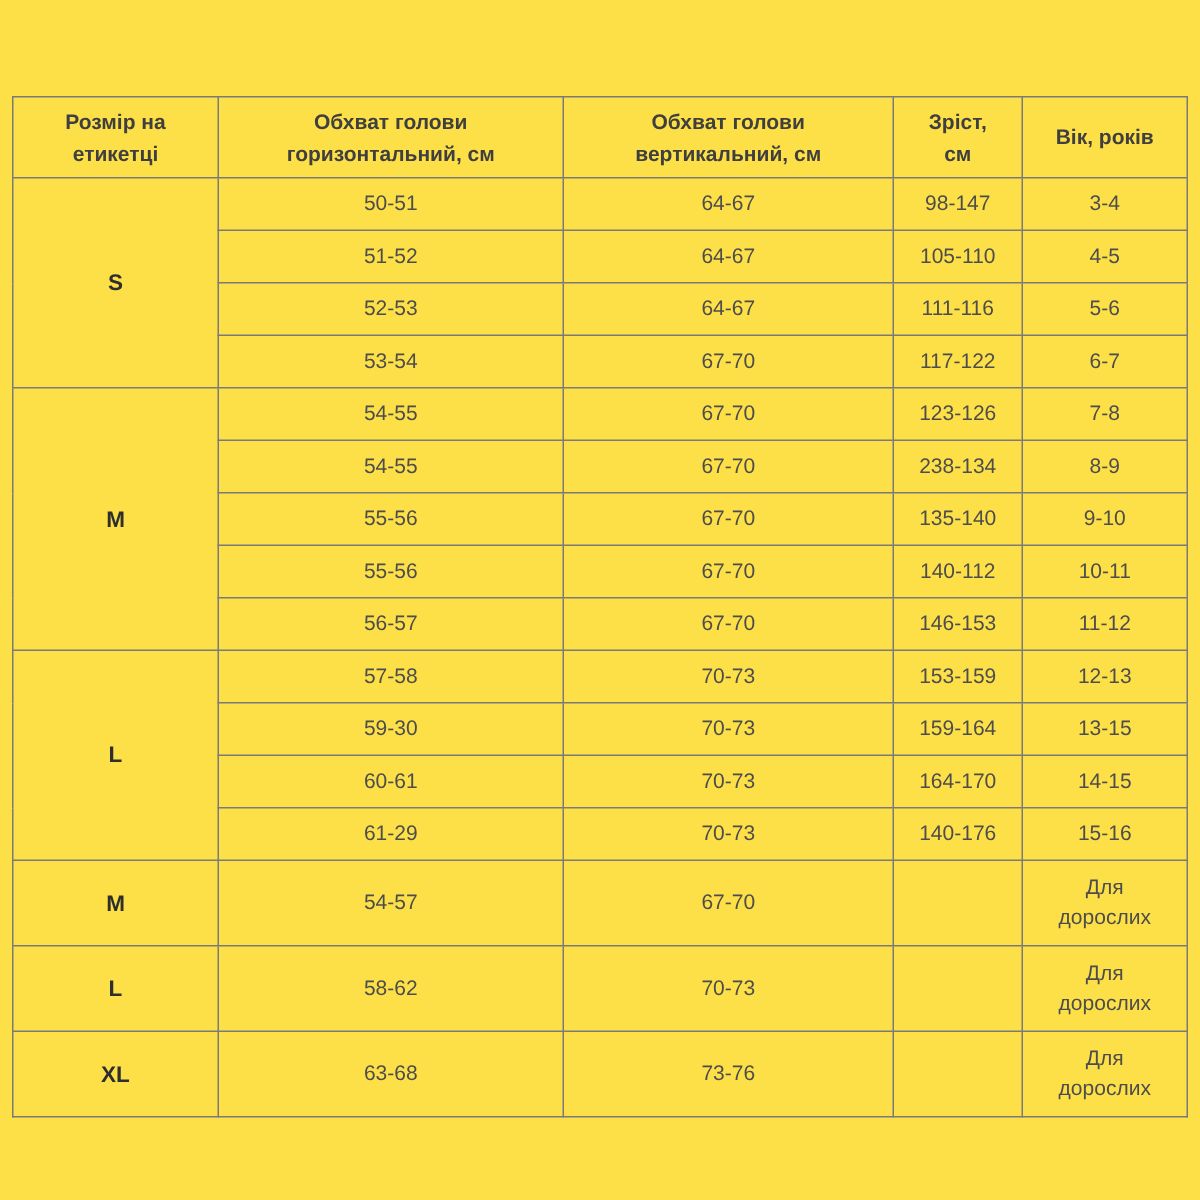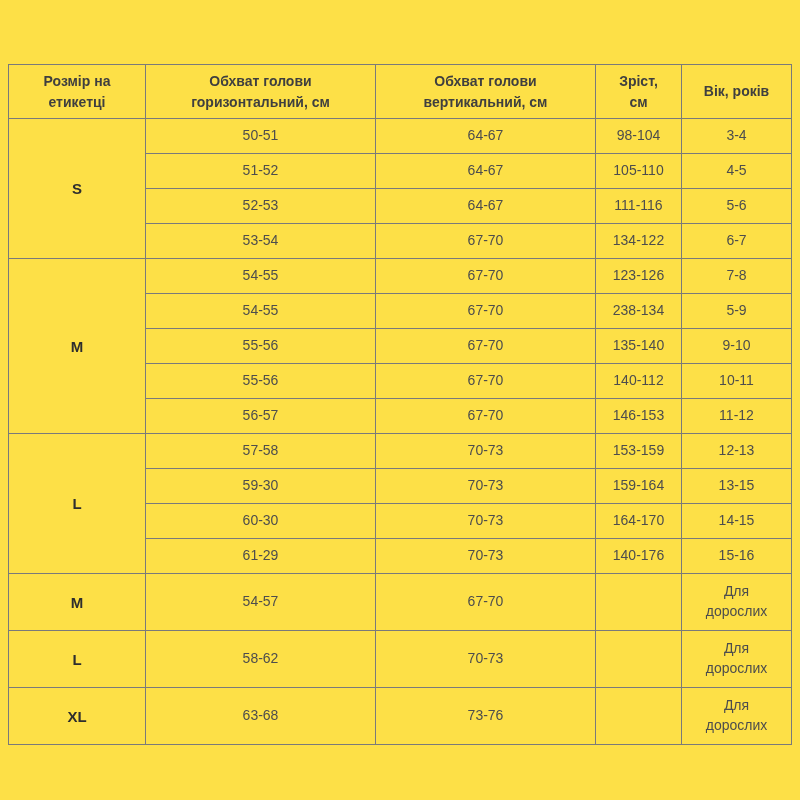--- a/index.html
+++ b/index.html
@@ -82,54 +82,54 @@
 см</th>
           <th>Вік, років</th>
         </tr>
       </thead>
       <tbody>
 
         <tr>
           <td class="size-label" rowspan="4">S</td>
           <td>50-51</td>
           <td>64-67</td>
-          <td>98-104</td>
+          <td>98-147</td>
           <td>3-4</td>
         </tr>
         <tr>
           <td>51-52</td>
           <td>64-67</td>
           <td>105-110</td>
           <td>4-5</td>
         </tr>
         <tr>
           <td>52-53</td>
           <td>64-67</td>
           <td>111-116</td>
           <td>5-6</td>
         </tr>
         <tr>
           <td>53-54</td>
           <td>67-70</td>
-          <td>134-122</td>
+          <td>117-122</td>
           <td>6-7</td>
         </tr>
 
         <tr>
           <td class="size-label" rowspan="5">M</td>
           <td>54-55</td>
           <td>67-70</td>
           <td>123-126</td>
           <td>7-8</td>
         </tr>
         <tr>
           <td>54-55</td>
           <td>67-70</td>
           <td>238-134</td>
-          <td>5-9</td>
+          <td>8-9</td>
         </tr>
         <tr>
           <td>55-56</td>
           <td>67-70</td>
           <td>135-140</td>
           <td>9-10</td>
         </tr>
         <tr>
           <td>55-56</td>
           <td>67-70</td>
@@ -150,21 +150,21 @@
           <td>153-159</td>
           <td>12-13</td>
         </tr>
         <tr>
           <td>59-30</td>
           <td>70-73</td>
           <td>159-164</td>
           <td>13-15</td>
         </tr>
         <tr>
-          <td>60-30</td>
+          <td>60-61</td>
           <td>70-73</td>
           <td>164-170</td>
           <td>14-15</td>
         </tr>
         <tr>
           <td>61-29</td>
           <td>70-73</td>
           <td>140-176</td>
           <td>15-16</td>
         </tr>

